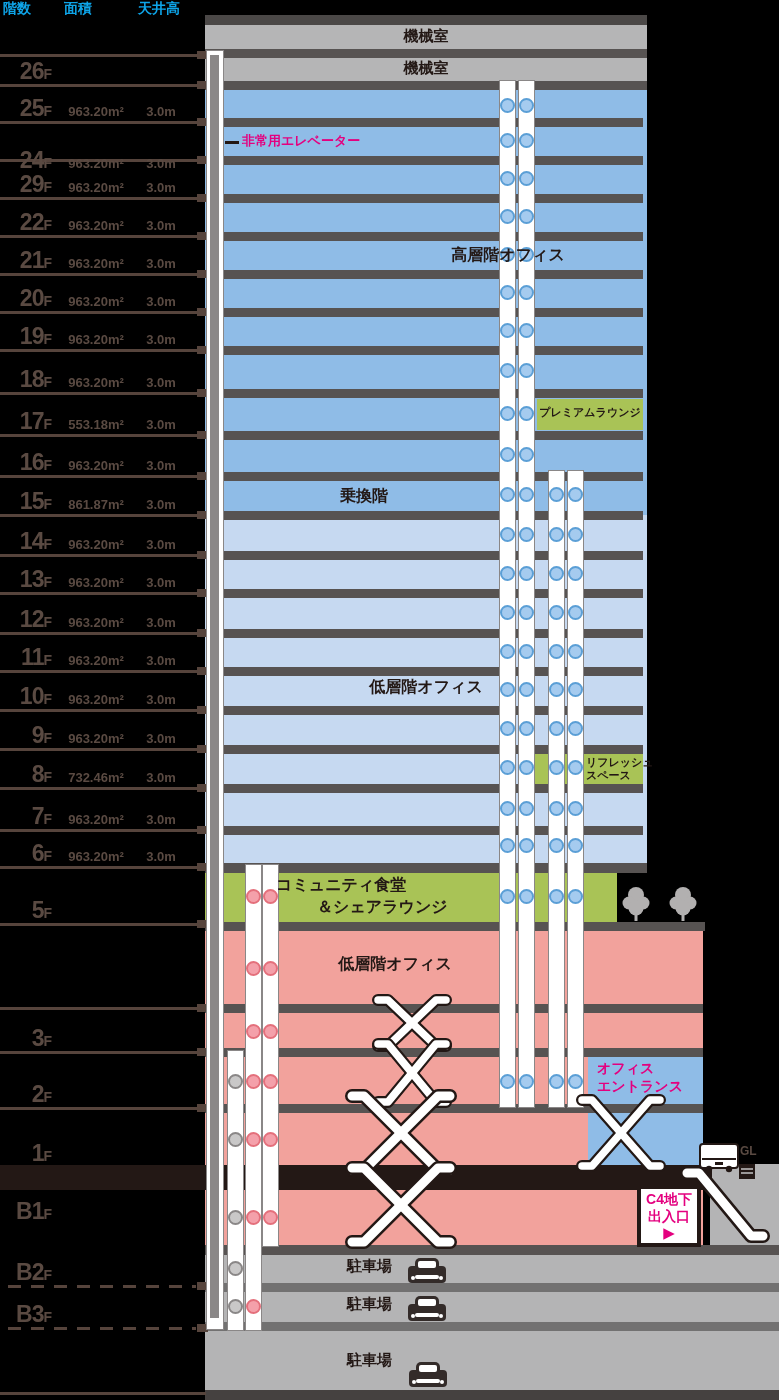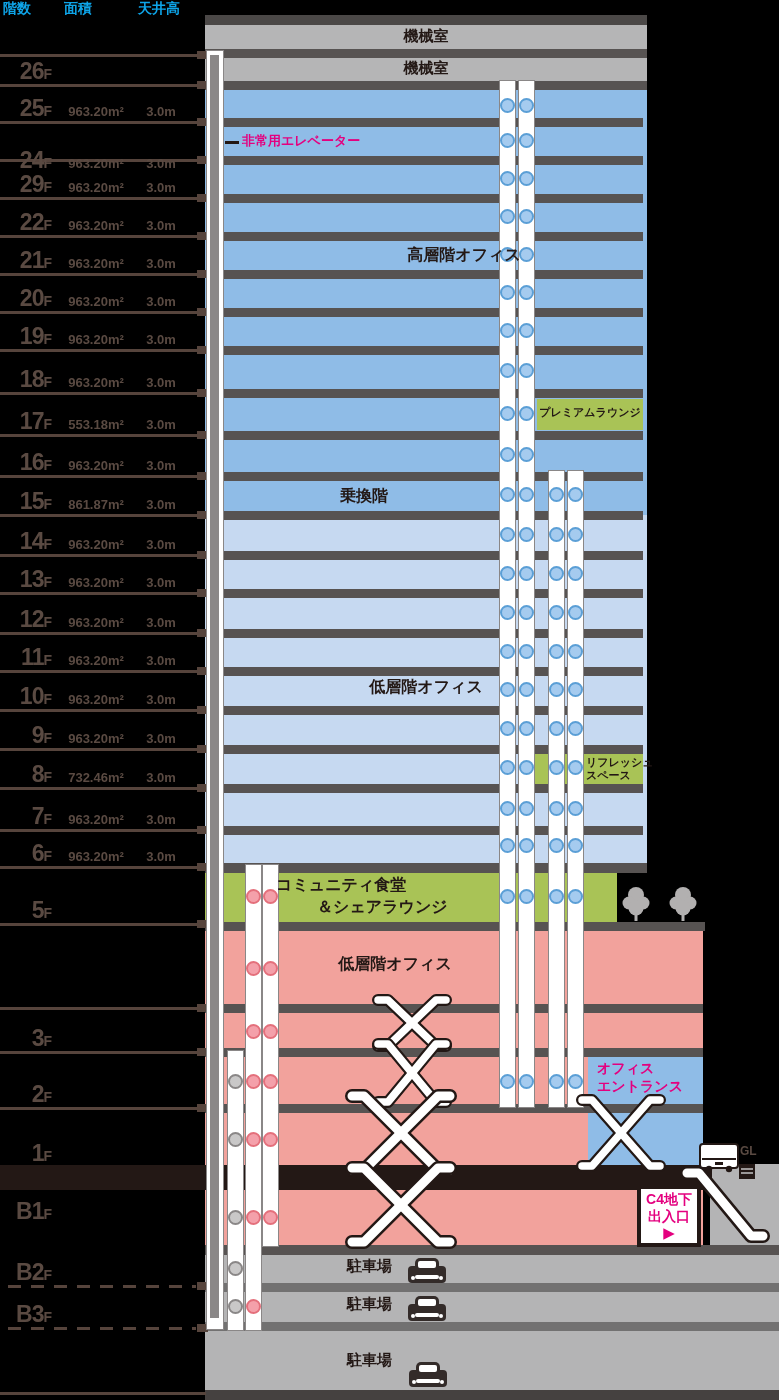--- a/index.html
+++ b/index.html
@@ -116,21 +116,21 @@
     </g>
     <g transform="translate(739,1164)">
       <rect width="16" height="15" fill="#231815"></rect>
       <rect x="2" y="4" width="12" height="2" fill="#9b9898"></rect>
       <rect x="2" y="8" width="12" height="2" fill="#9b9898"></rect>
     </g>
   </svg>
 
   <div class="lbl" style="left:205px;top:27px;width:442px;text-align:center;font-size:15px;">機械室</div>
   <div class="lbl" style="left:205px;top:59px;width:442px;text-align:center;font-size:15px;">機械室</div>
-  <div class="lbl" style="left:205px;top:246px;width:518px;text-align:center;font-size:16px;">高層階オフィス</div>
+  <div class="lbl" style="left:205px;top:246px;width:518px;text-align:center;font-size:16px;padding-left:44px;">高層階オフィス</div>
   <div class="lbl" style="left:340px;top:487px;width:120px;font-size:16px;">乗換階</div>
   <div class="lbl" style="left:205px;top:678px;width:442px;text-align:center;font-size:16px;">低層階オフィス</div>
   <div class="lbl" style="left:537px;top:406px;width:106px;text-align:center;font-size:11px;">プレミアムラウンジ</div>
   <div class="lbl" style="left:586px;top:756px;font-size:11px;">リフレッシュ</div>
   <div class="lbl" style="left:586px;top:769px;font-size:11px;">スペース</div>
   <div class="lbl" style="left:276px;top:876px;font-size:16px;">コミュニティ食堂</div>
   <div class="lbl" style="left:317px;top:898px;font-size:16px;">＆シェアラウンジ</div>
   <div class="lbl" style="left:330px;top:955px;width:130px;text-align:center;font-size:16px;">低層階オフィス</div>
   <div class="lbl mag" style="left:597px;top:1060px;font-size:14px;">オフィス</div>
   <div class="lbl mag" style="left:597px;top:1078px;font-size:14px;">エントランス</div>

